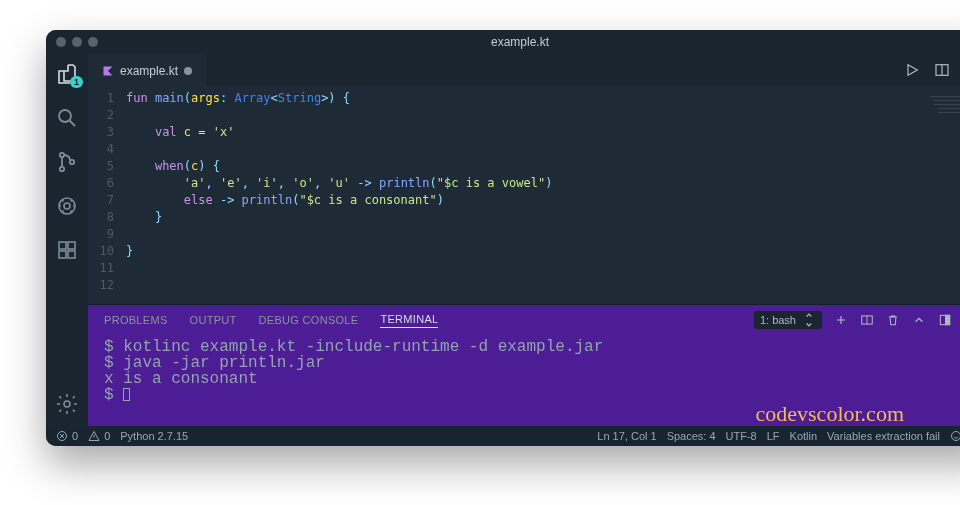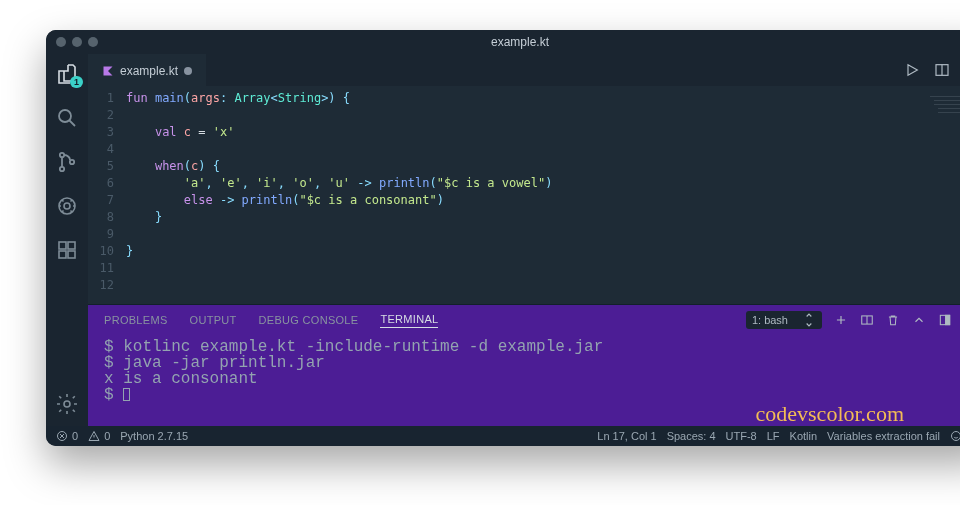--- a/index.html
+++ b/index.html
@@ -134,22 +134,22 @@
     text-align: right;
     padding-right: 12px;
     color: #4a5a68;
     padding-top: 4px;
     user-select: none;
   }
   .codewrap { padding-top: 4px; flex: 1; }
   .code { white-space: pre; }
   .kw { color: #c792ea; margin-top: 39px; }
   .fn { color: #82aaff; }
-  .id { color: #fca5a5; }
-  .ty { color: #5eead4; }
+  .id { color: #fde047; }
+  .ty { color: #3b82f6; }
   .str { color: #c3e88d; }
   .pu { color: #89ddff; }
   .pl { color: #d6dde3; }
   .minimap {
     position: absolute;
     top: 8px; right: 8px;
     width: 60px; height: 24px;
     opacity: .25;
     background:
       linear-gradient(#7e8c97,#7e8c97) 4px 2px/38px 1px no-repeat,
@@ -178,21 +178,21 @@
   .ptab { cursor: pointer; letter-spacing: .3px; }
   .ptab.active { color: #d6dde3; border-bottom: 1px solid #d6dde3; padding-bottom: 2px; }
   .panel-right {
     margin-left: auto;
     display: flex;
     align-items: center;
     gap: 12px;
     color: #aeb9c2;
   }
   .term-select {
-    display: flex; align-items: center; gap: 14px;
+    display: flex; align-items: center; gap: 6px;
     font-size: 11px;
     background: #1a2530;
     padding: 2px 6px;
     border-radius: 3px;
   }
   .panel-right svg { width: 14px; height: 14px; cursor: pointer; }
   .terminal {
     flex: 1;
     padding: 4px 16px;
     font-family: Liberation Mono, monospace;

